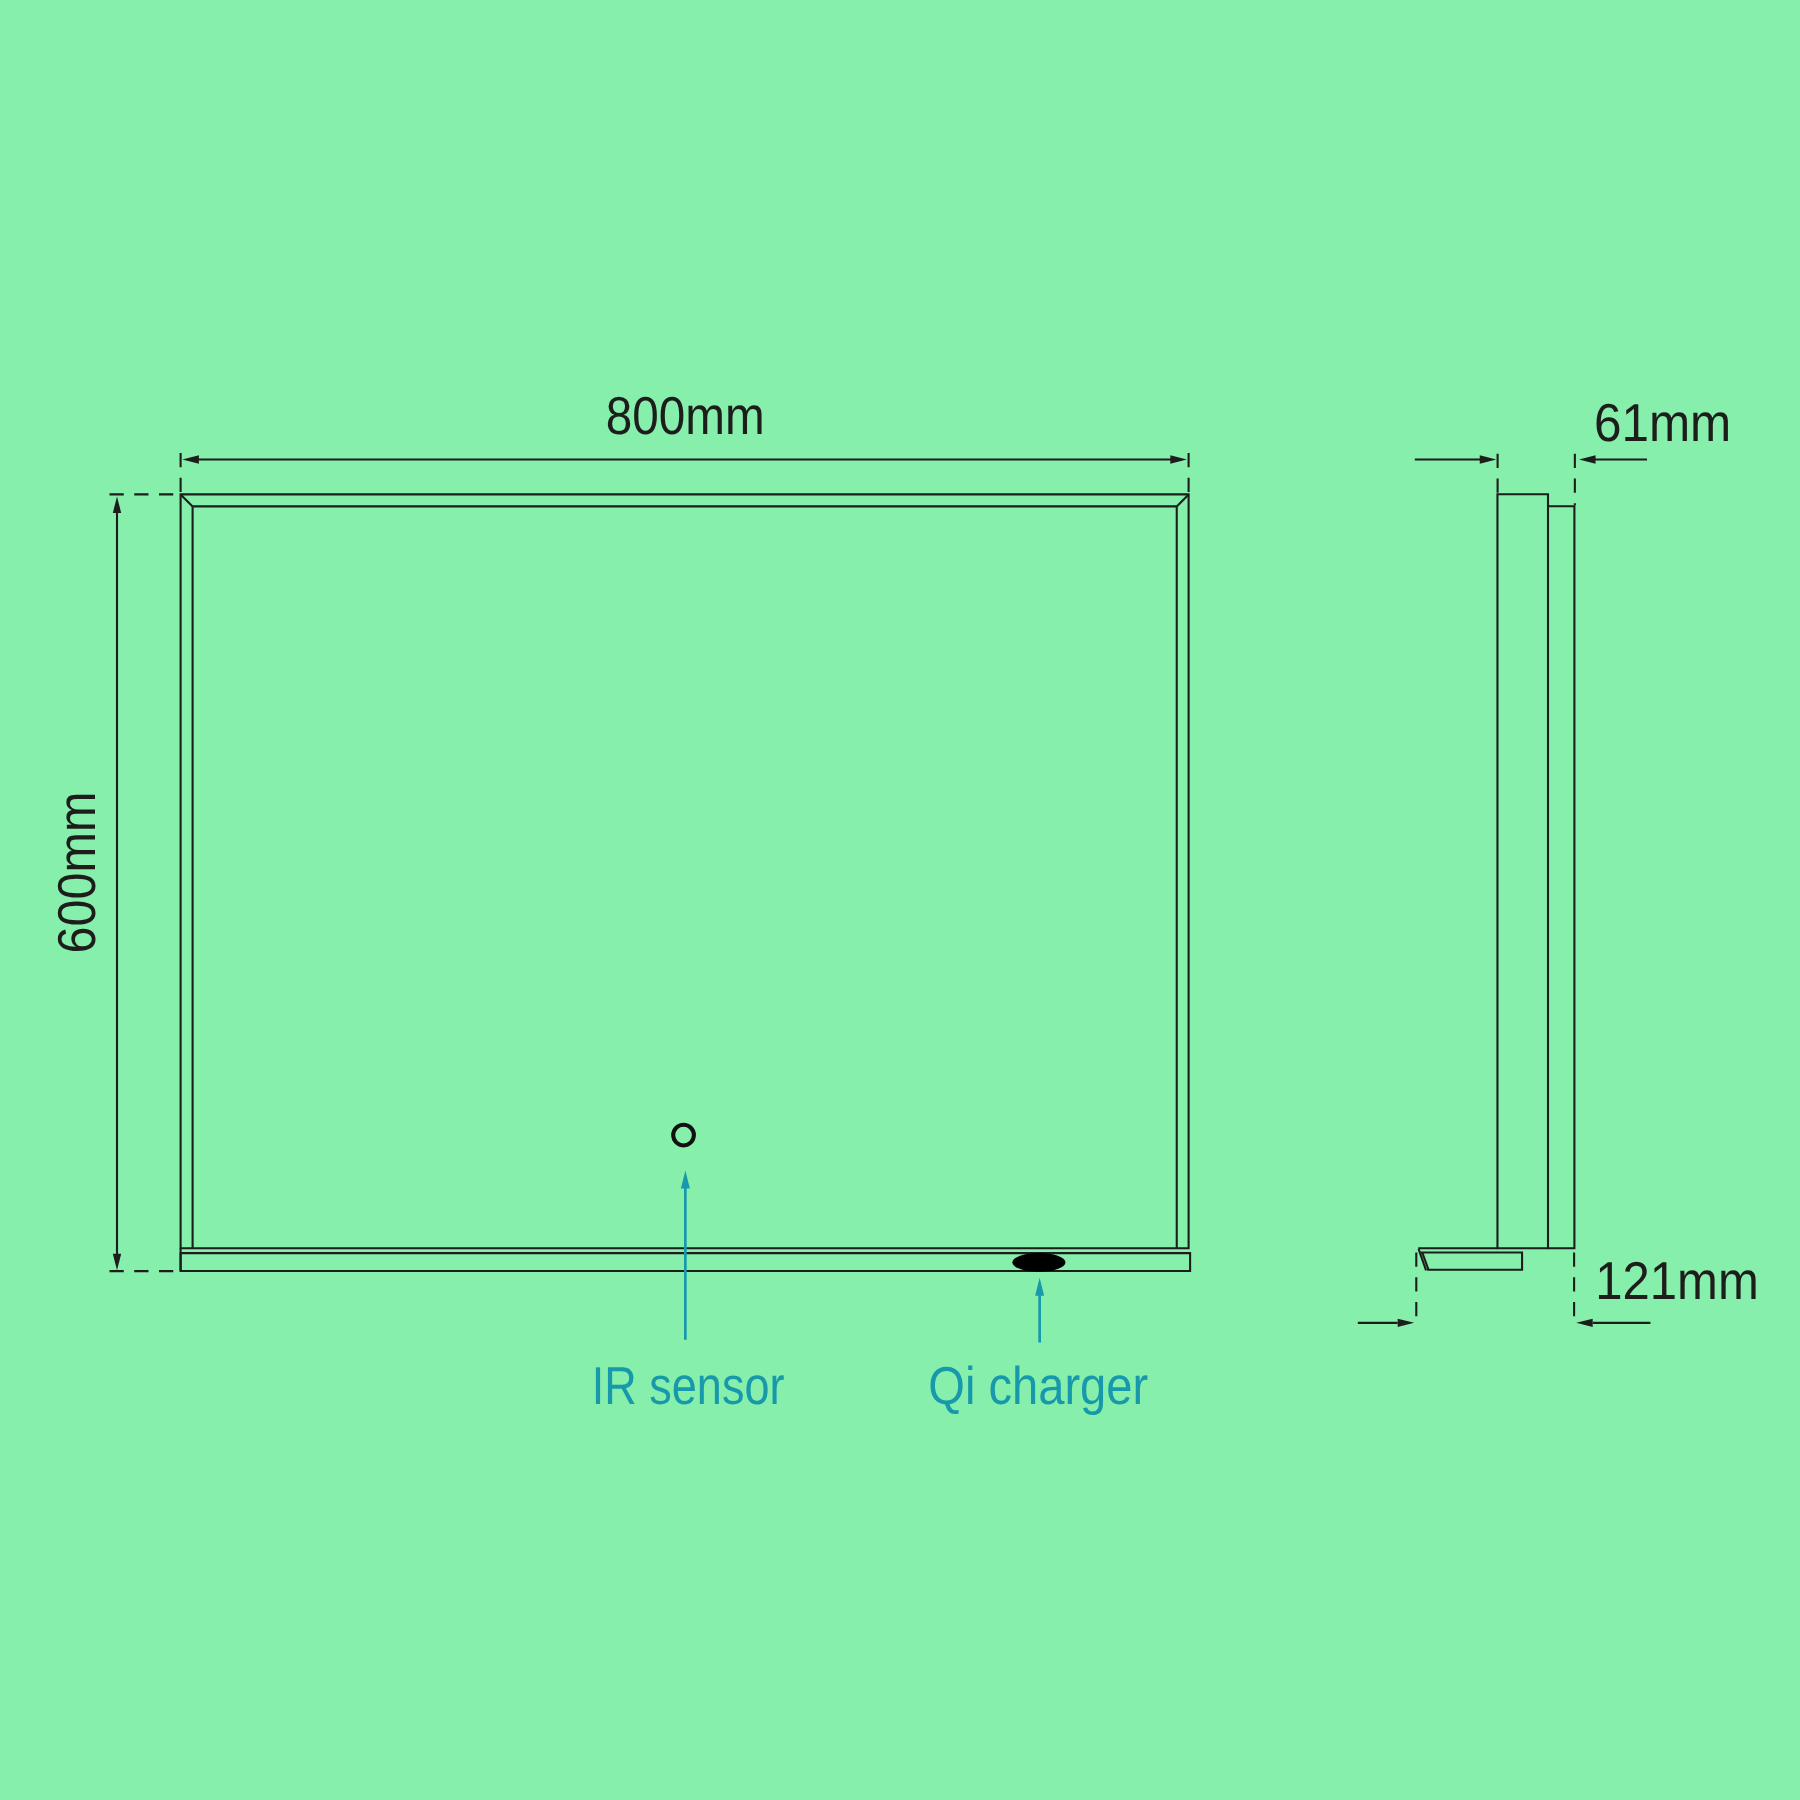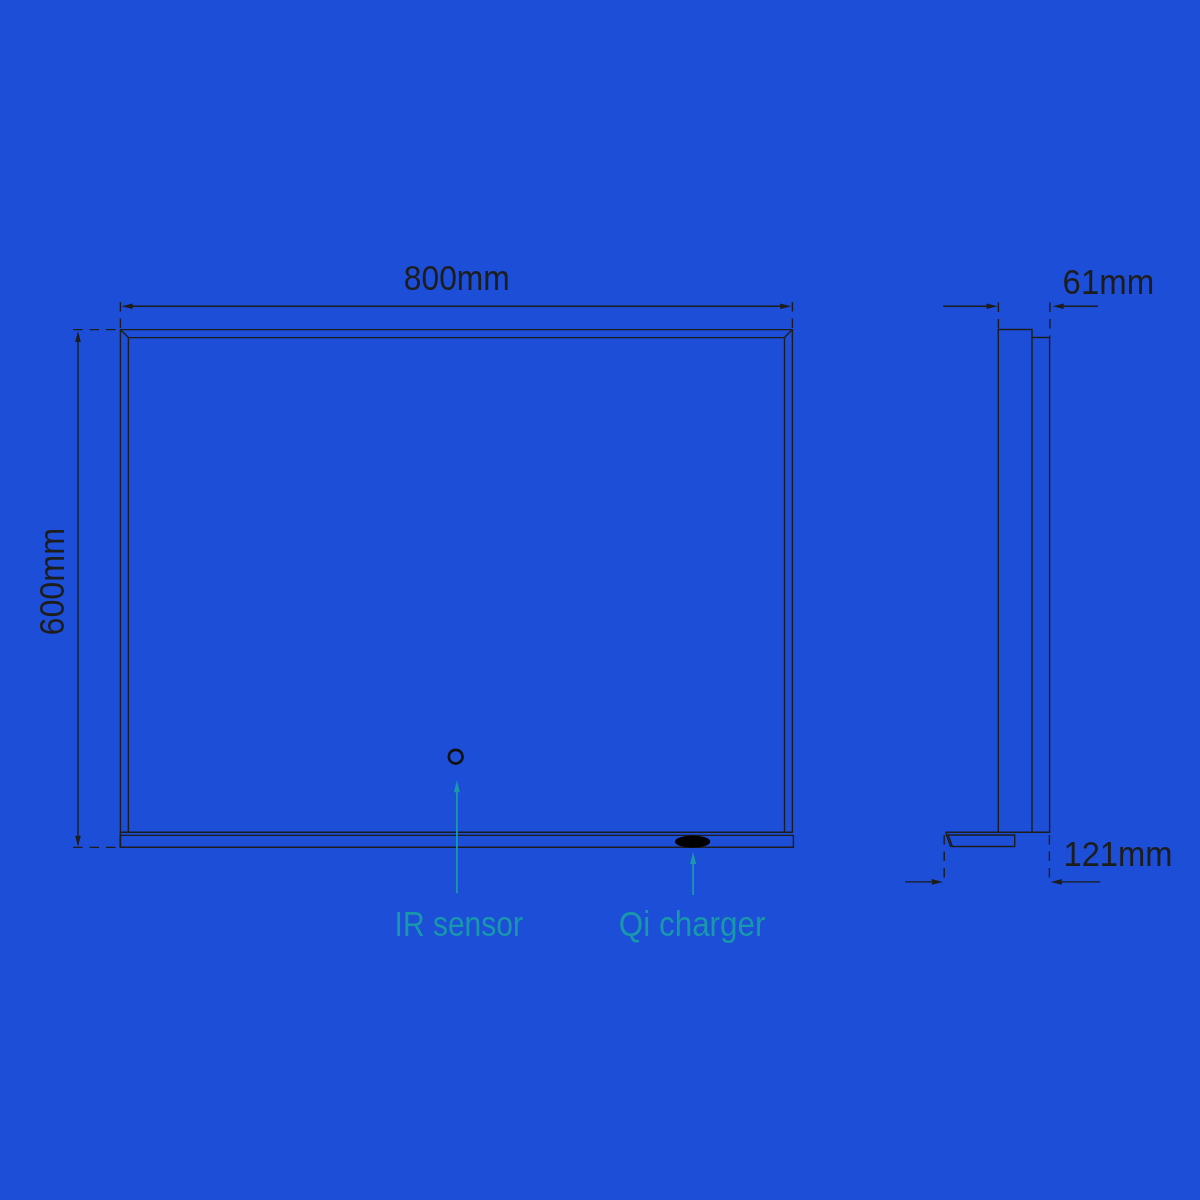--- a/index.html
+++ b/index.html
@@ -1,16 +1,16 @@
 <!DOCTYPE html>
 <html><head>
 <meta charset="utf-8">
 <style>
   html,body{margin:0;padding:0;background:#ffffff;}
-  .wrap{width:1200px;height:1200px;position:relative;background:#1d4ed8;}
+  .wrap{width:1200px;height:1200px;position:relative;background:#86efac;}
   svg{position:absolute;top:0;left:0;will-change:transform;transform:translateZ(0);}
   text{font-family:"Liberation Sans", sans-serif;}
 </style>
 </head>
 <body>
 <div class="wrap">
 <svg width="1200" height="1200" viewBox="0 0 1200 1200">
   <g fill="none" stroke="#1d1d1b" stroke-width="1.4">
 
     <path d="M120.4 329.6 H792.4 V832.2 H120.4 Z"></path>

